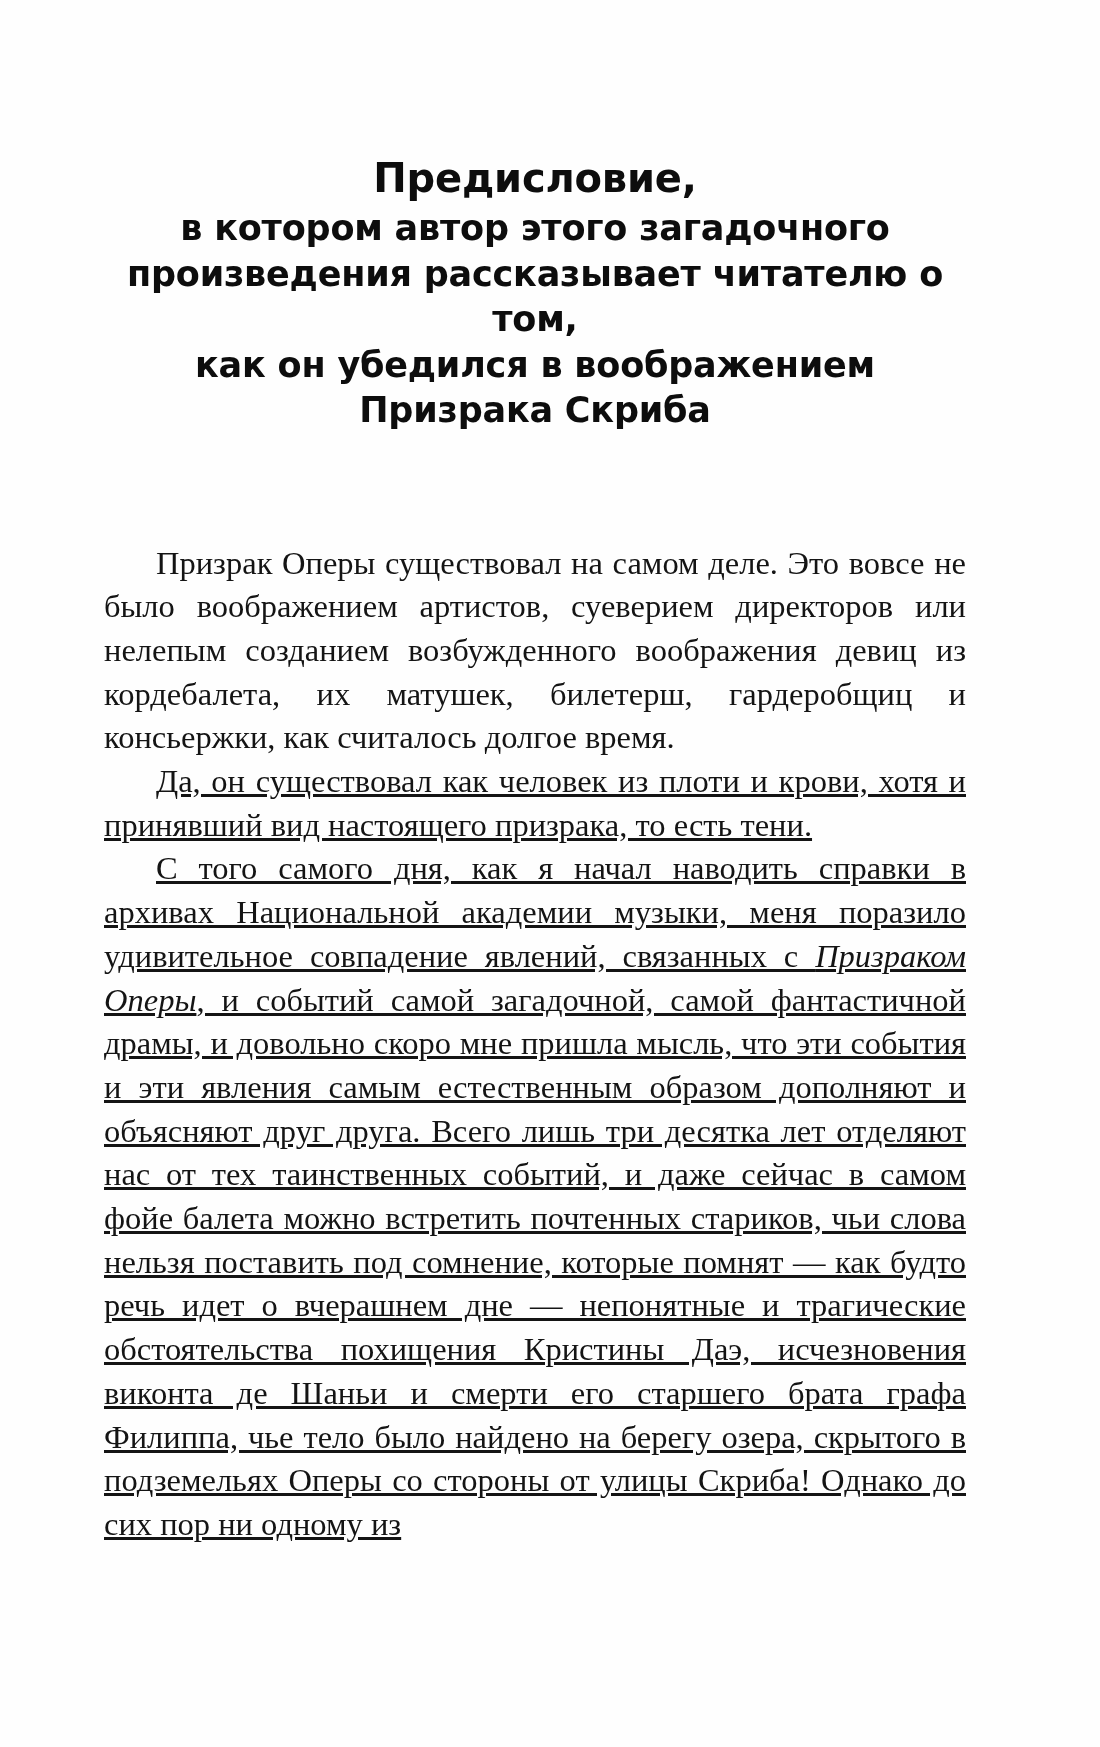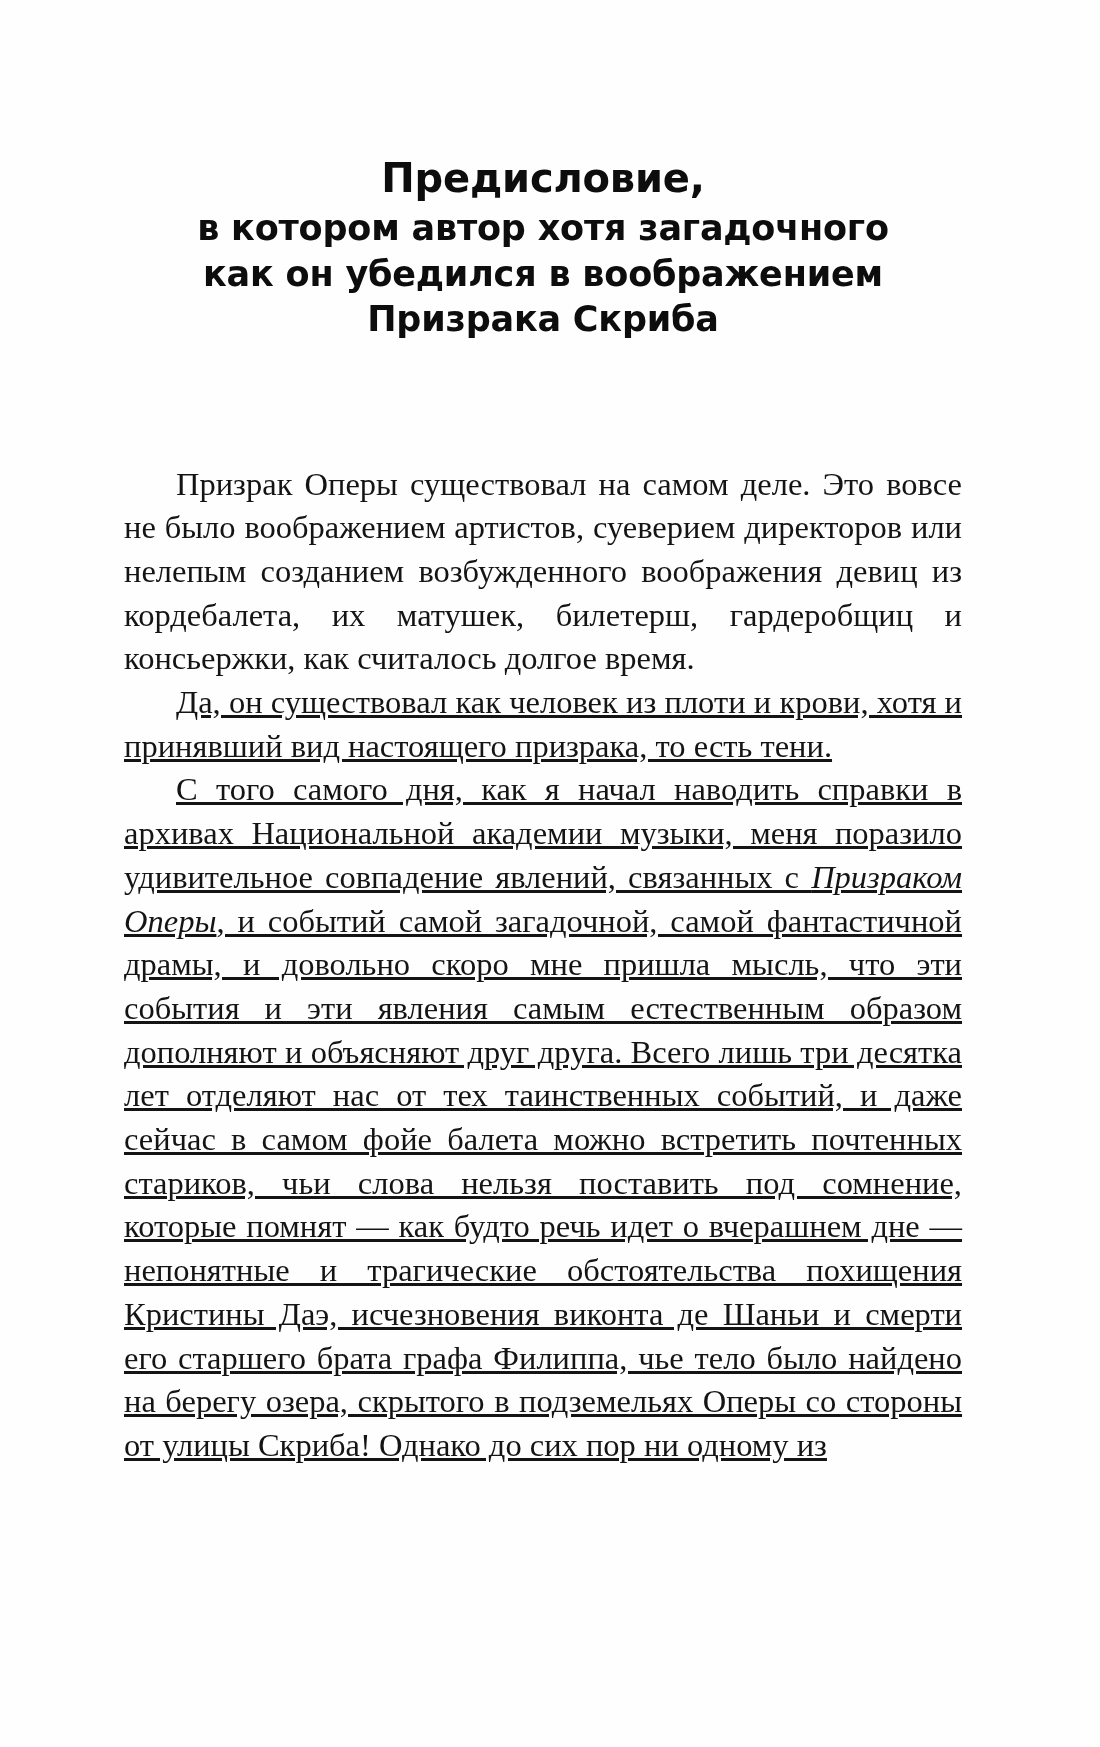--- a/index.html
+++ b/index.html
@@ -18,21 +18,21 @@
   .page {
     position: relative;
     width: 1100px;
     height: 1747px;
     box-sizing: border-box;
     background: #fefefe;
     padding: 0;
   }
   .content {
     position: absolute;
-    left: 112px;
+    left: 104px;
     top: 0;
     width: 862px;
   }
   .chapter-heading {
     margin: 0;
     padding-top: 152px;
     text-align: center;
     font-family: "DejaVu Sans", "Liberation Sans", sans-serif;
     font-weight: 700;
     color: #0d0d0d;
@@ -43,21 +43,21 @@
     letter-spacing: -0.2px;
   }
   .heading-line.main {
     font-size: 40px;
     margin-bottom: 2px;
   }
   .heading-line.sub {
     font-size: 35px;
   }
   .body-text {
-    margin: 12px;
+    margin: 0;
     padding-top: 108px;
   }
   .body-text p {
     margin: 0;
     text-align: justify;
     text-justify: inter-word;
     font-size: 32.5px;
     line-height: 1.345;
     text-indent: 52px;
     hyphens: manual;
@@ -76,21 +76,22 @@
   }
 </style>
 </head>
 <body>
 
 <div class="page">
   <div class="content">
 
     <h1 class="chapter-heading">
       <span class="heading-line main">Предисловие,</span>
-      <span class="heading-line sub">в котором автор хотя загадочного</span>
+      <span class="heading-line sub">в котором автор этого загадочного</span>
+      <span class="heading-line sub">произведения рассказывает читателю о том,</span>
       <span class="heading-line sub">как он убедился в воображением</span>
       <span class="heading-line sub">Призрака Скриба</span>
     </h1>
 
     <div class="body-text">
       <p>Призрак Оперы существовал на самом деле. Это вовсе не было воображением артистов, суеверием директоров или нелепым созданием возбужденного воображения девиц из кордебалета, их матушек, билетерш, гардеробщиц и консьержки, как считалось долгое время.</p>
       <p>Да, он существовал как человек из плоти и крови, хотя и принявший вид настоящего призрака, то есть тени.</p>
       <p>С того самого дня, как я начал наводить справки в архивах Национальной академии музыки, меня поразило удивительное совпадение явлений, связанных с <em>Призраком Оперы</em>, и событий самой загадочной, самой фантастичной драмы, и довольно скоро мне пришла мысль, что эти события и эти явления самым естественным образом дополняют и объясняют друг друга. Всего лишь три десятка лет отделяют нас от тех таинственных событий, и даже сейчас в самом фойе балета можно встретить почтенных стариков, чьи слова нельзя поставить под сомнение, которые помнят — как будто речь идет о вчерашнем дне — непонятные и трагические обстоятельства похищения Кристины Даэ, исчезновения виконта де Шаньи и смерти его старшего брата графа Филиппа, чье тело было найдено на берегу озера, скрытого в подземельях Оперы со стороны от улицы Скриба! Однако до сих пор ни одному из</p>
     </div>
 

